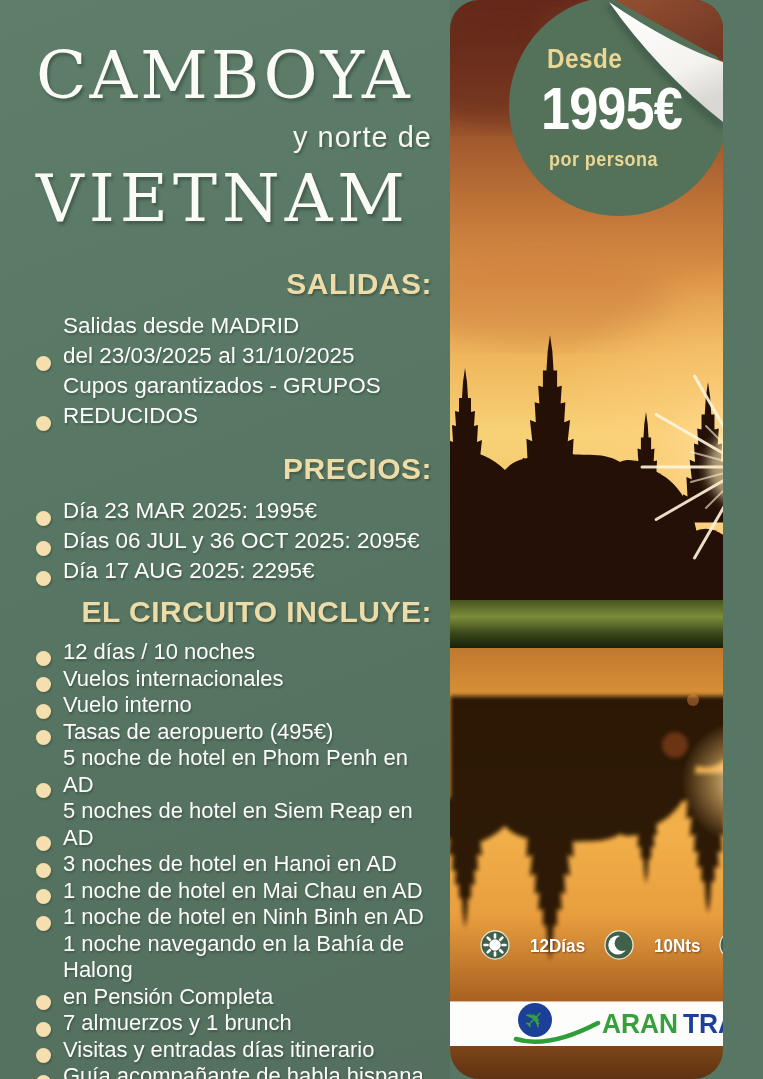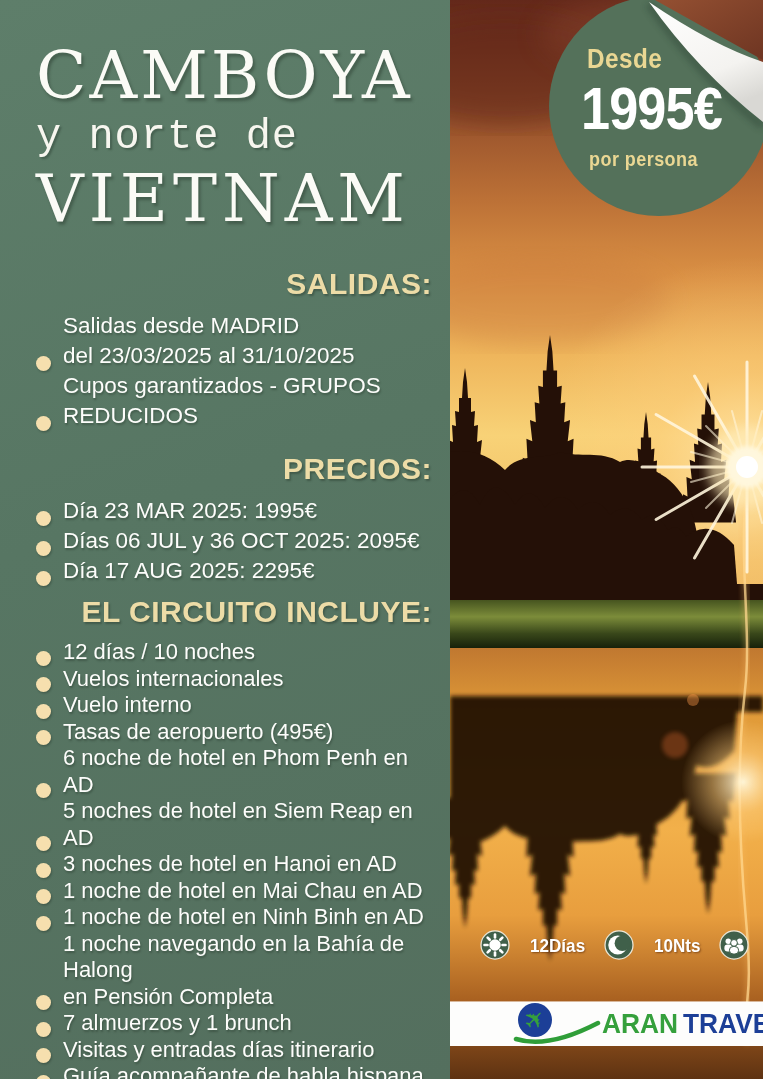--- a/index.html
+++ b/index.html
@@ -14,23 +14,24 @@
     position:absolute;left:0;top:0;width:450px;height:1079px;
     background:linear-gradient(160deg,#5e7e6a 0%,#577663 45%,#546f5e 100%);
     padding:40px 18px 0 36px;box-sizing:border-box;color:#fdfdfb;
   }
   .title-l1,.title-l3{
     font-family:"DejaVu Serif",serif;font-size:66px;line-height:72px;
     color:#fbfbf6;letter-spacing:3px;
     text-shadow:2px 3px 3px rgba(25,40,30,.38);
   }
   .title-l2{
-    font-family:Liberation Mono, monospace;font-size:42px;line-height:50px;
+    font-family:Liberation Sans, sans-serif;font-size:29px;line-height:50px;
     color:#f7f6ef;letter-spacing:1px;
     text-shadow:2px 2px 2px rgba(25,40,30,.32);
+    text-align:right;
   }
   .title-l3{line-height:74px;letter-spacing:5px;}
   .section{margin-top:30px;}
   .section.precios{margin-top:20px;}
   .section.circuito{margin-top:8px;}
   .section-title{
     margin:0;font-weight:bold;font-size:30px;line-height:36px;
     color:#eddca7;letter-spacing:.5px;
     text-shadow:1.5px 2px 2px rgba(25,40,30,.35);
     text-align:right;
@@ -43,21 +44,21 @@
     box-shadow:1px 1.5px 2px rgba(25,40,30,.3);
   }
   .item-text{
     font-size:22.5px;line-height:30px;white-space:pre-line;
     text-shadow:1px 1.5px 2px rgba(25,40,30,.35);
   }
   .circuito .bullet{margin-top:5px;}
   .circuito .item-text{font-size:22px;line-height:26.5px;}
   
   .right-panel{
-    position:absolute;left:450px;top:0;width:313px;height:1079px;overflow:hidden;
+    position:absolute;left:450px;top:0;width:273px;height:1079px;overflow:hidden;border-radius:29px;
   }
   .photo-svg{position:absolute;left:0;top:0;}
   
   .price-badge{position:absolute;top:0;right:0;width:226px;height:244px;}
   .price-badge svg{position:absolute;left:0;top:0;}
   .badge-prefix{
     position:absolute;left:50px;top:44px;font-weight:bold;font-size:27px;
     color:#ead793;transform:scaleX(.9);transform-origin:0 50%;letter-spacing:.5px;
   }
   .badge-price{
@@ -150,21 +151,21 @@
         <div class="item">
             <span class="bullet"></span>
             <span class="item-text">Vuelo interno</span>
           </div>
         <div class="item">
             <span class="bullet"></span>
             <span class="item-text">Tasas de aeropuerto (495€)</span>
           </div>
         <div class="item">
             <span class="bullet"></span>
-            <span class="item-text">6 noche de hotel en Phom Penh en AD</span>
+            <span class="item-text">5 noche de hotel en Phom Penh en AD</span>
           </div>
         <div class="item">
             <span class="bullet"></span>
             <span class="item-text">5 noches de hotel en Siem Reap en AD</span>
           </div>
         <div class="item">
             <span class="bullet"></span>
             <span class="item-text">3 noches de hotel en Hanoi en AD</span>
           </div>
         <div class="item">

